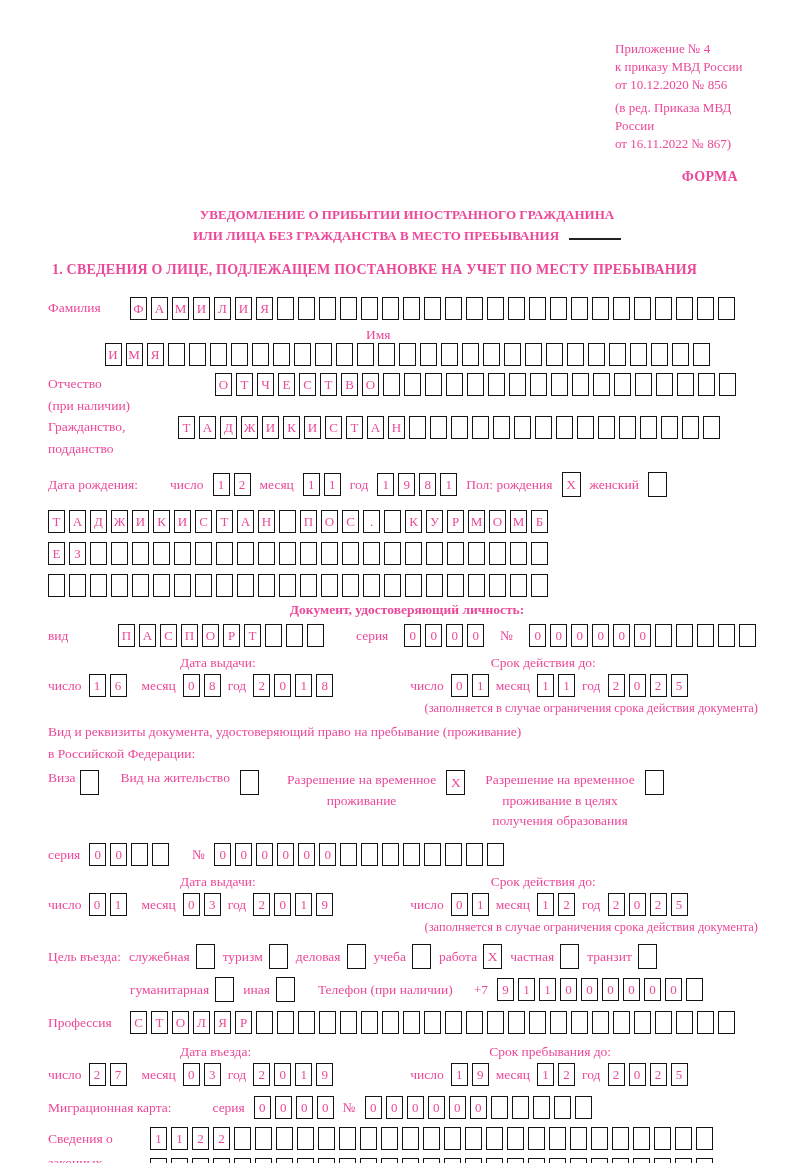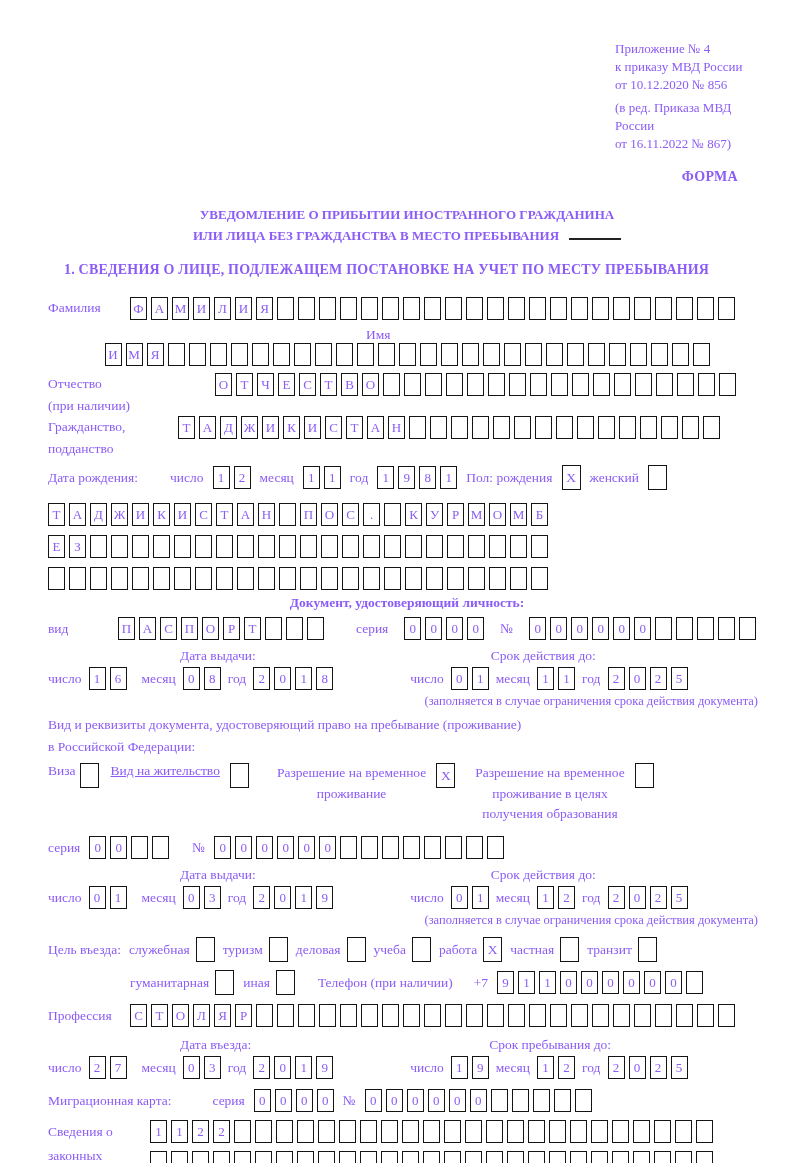--- a/index.html
+++ b/index.html
@@ -1,27 +1,27 @@
 <!DOCTYPE html>
 <html><head>
 <meta charset="utf-8">
 <style>
   html,body{margin:0;padding:0;background:#fff;}
   .page{
     width:800px;height:1163px;box-sizing:border-box;
-    padding:40px 34px 0 48px;background:#fff;color:#8b5cf6;
+    padding:40px 34px 0 48px;background:#fff;color:#ec4899;
     font-family:"Liberation Serif","DejaVu Serif",serif;
     font-size:13.5px;position:relative;overflow:hidden;
   }
   .appendix{margin-left:567px;font-size:13px;line-height:1.38;}
   .appendix .gap{height:5px;}
   .forma{margin-top:16px;text-align:right;padding-right:28px;font-weight:bold;font-size:14px;letter-spacing:.3px;}
   .title{margin-top:20px;text-align:center;font-weight:bold;font-size:13px;line-height:1.55;}
   .title-underline{display:inline-block;width:52px;border-bottom:2px solid #222;height:1em;margin-left:10px;vertical-align:baseline;}
-  .section{margin-top:16px;font-weight:bold;font-size:14px;margin-left:16px;letter-spacing:.2px;}
+  .section{margin-top:16px;font-weight:bold;font-size:14px;margin-left:4px;letter-spacing:.2px;}
   .row{display:flex;align-items:center;}
   .rowtop{display:flex;align-items:flex-start;}
   .flabel{flex:none;}
   .boxes{display:flex;gap:4px;flex:none;}
   .cell{
     width:15px;height:21px;border:1.5px solid #141414;flex:none;
     display:inline-flex;align-items:center;justify-content:center;
     font-size:13px;line-height:1;background:#fff;
   }
   .cb{
@@ -190,21 +190,21 @@
         <span class="cell"></span>
         <span class="cell"></span>
         <span class="cell"></span>
         <span class="cell"></span>
         <span class="cell"></span>
         <span class="cell"></span>
         <span class="cell"></span>
       </div>
   </div>
 
-  <div class="row" style="margin-top:6px;gap:9px;">
+  <div class="row" style="margin-top:13px;gap:9px;">
     <span>Дата рождения:</span>
     <span style="width:14px;"></span>
     <span>число</span>
     <div class="boxes">
         <span class="cell">1</span>
         <span class="cell">2</span>
       </div>
     <span>месяц</span>
     <div class="boxes">
         <span class="cell">1</span>
@@ -394,21 +394,21 @@
   <div class="note" style="margin-top:4px;">(заполняется в случае ограничения срока действия документа)</div>
 
   <div style="margin-top:8px;">Вид и реквизиты документа, удостоверяющий право на пребывание (проживание)</div>
   <div style="margin-top:6px;">в Российской Федерации:</div>
 
   <div class="rowtop" style="margin-top:8px;">
     <div class="optblock" style="gap:4px;">
       <span>Виза</span>
       <span class="cb"></span>
     </div>
-    <div class="optblock" style="margin-left:12px;text-decoration:underline;">
+    <div class="optblock" style="margin-left:22px;">
       <span>Вид на жительство</span>
       <span class="cb"></span>
     </div>
     <div class="optblock" style="margin-left:28px;">
       <span class="optlines"><span>Разрешение на временное</span><br><span>проживание</span></span>
       <span class="cb">X</span>
     </div>
     <div class="optblock" style="margin-left:20px;">
       <span class="optlines"><span>Разрешение на временное</span><br><span>проживание в целях</span><br><span>получения образования</span></span>
       <span class="cb"></span>

